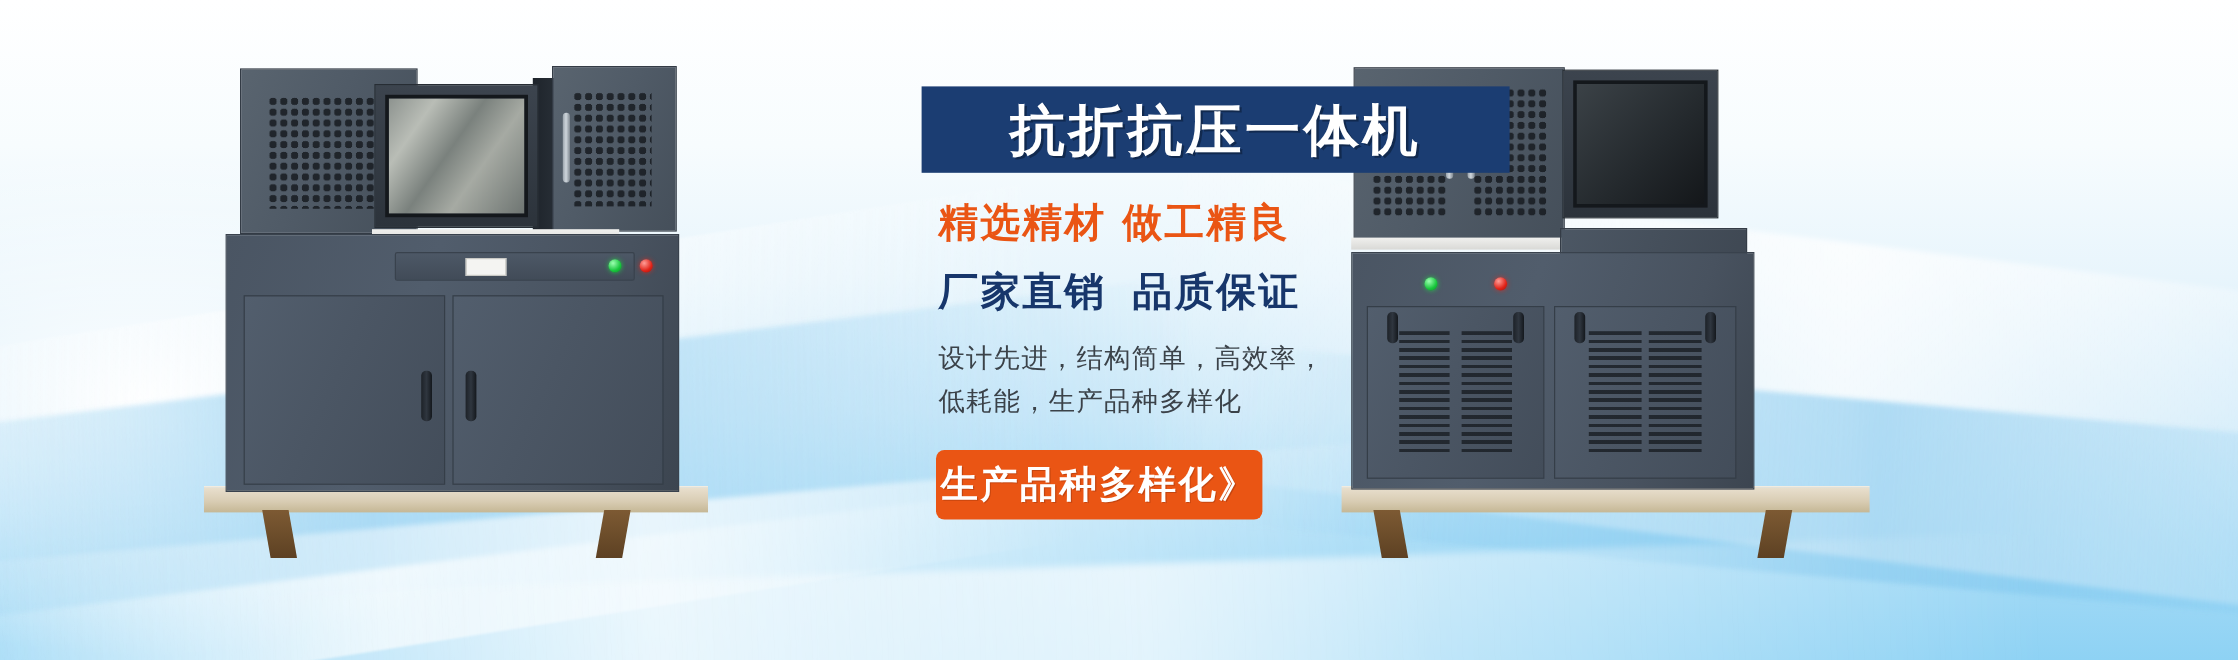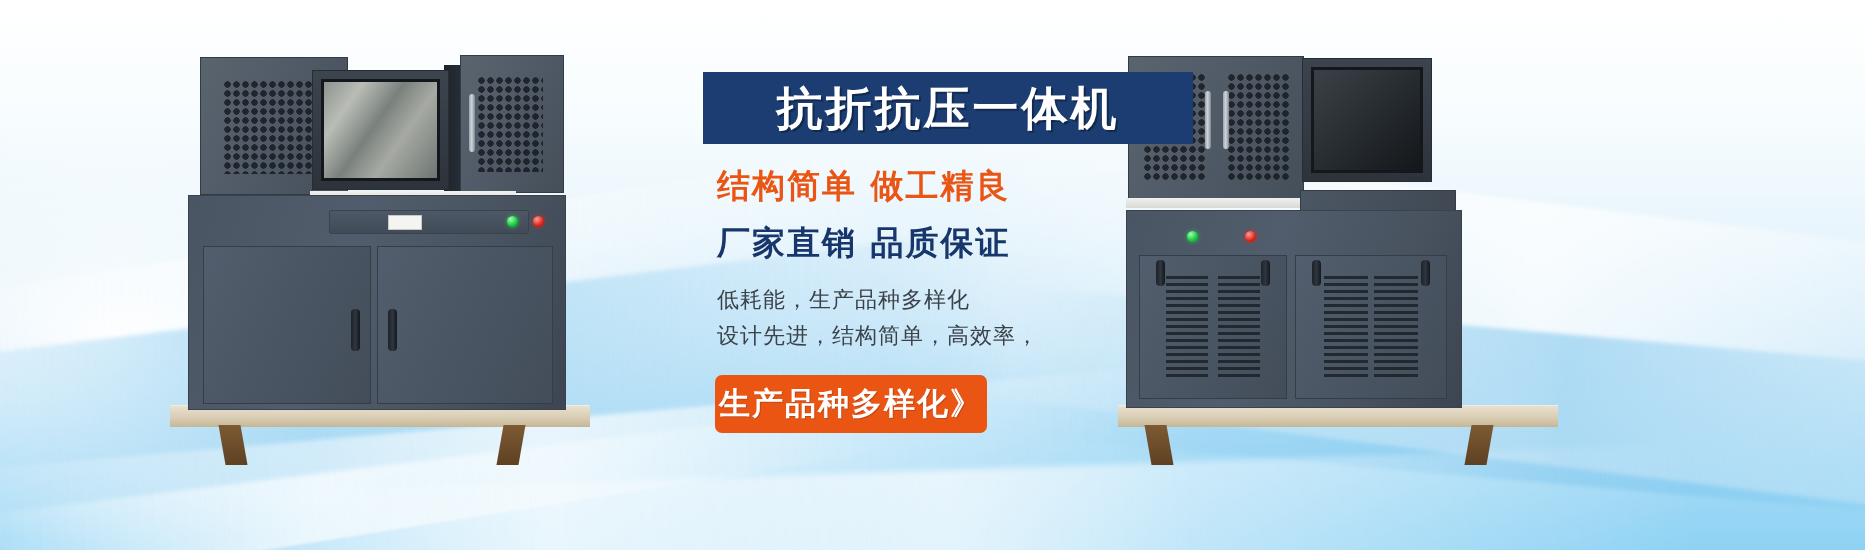--- a/index.html
+++ b/index.html
@@ -120,21 +120,21 @@
   .vent {
     position:absolute;
     background-image:repeating-linear-gradient(to bottom, #1b2026 0px, #1b2026 3px, rgba(255,255,255,0) 3px, rgba(255,255,255,0) 7px);
     opacity:.85;
   }
   .side-dark {
     position:absolute; background:linear-gradient(to right,#1e242b,#2b323a);
   }
 
   
-  #copy { position:absolute; left:703px; top:72px; width:520px; }
+  #copy { position:absolute; left:768px; top:72px; width:520px; }
 
   .title-bar {
     width:490px; height:72px;
     background:#1b3d72;
     display:flex; align-items:center; justify-content:center;
   }
   .title-bar .txt {
     font-size:46px; font-weight:bold; color:#ffffff;
     letter-spacing:3px; line-height:1;
     text-shadow:2px 2px 0 rgba(10,25,50,.55);
@@ -143,20 +143,21 @@
 
   .line-orange {
     margin-top:20px; font-size:33px; font-weight:bold;
     color:#ea5514; letter-spacing:2px; white-space:nowrap;
     padding-left:14px;
   }
   .line-navy {
     margin-top:12px; font-size:33px; font-weight:bold;
     color:#17366b; letter-spacing:2px; white-space:nowrap;
     padding-left:14px;
+    font-family:Liberation Mono, monospace;
   }
   .desc {
     margin-top:16px; font-size:22px; color:#3b4249;
     line-height:1.65; letter-spacing:1px; padding-left:14px;
   }
   .cta {
     margin-top:20px; margin-left:12px;
     width:272px; height:58px; border-radius:7px;
     background:#ea5514;
     display:flex; align-items:center; justify-content:center;
@@ -271,27 +272,27 @@
       </div>
     </div>
   </div>
 
   <div id="copy">
 
     <div class="title-bar">
       <span class="txt">抗折抗压一体机</span>
     </div>
 
-    <div class="line-orange">结构简单  做工精良</div>
+    <div class="line-orange">精选精材  做工精良</div>
 
     <div class="line-navy">厂家直销  品质保证</div>
 
     <div class="desc">
+      <div>设计先进，结构简单，高效率，</div>
       <div>低耗能，生产品种多样化</div>
-      <div>设计先进，结构简单，高效率，</div>
     </div>
 
     <div class="cta">
       <span class="txt">生产品种多样化》</span>
     </div>
   </div>
 
 </div>
 
 </body></html>

